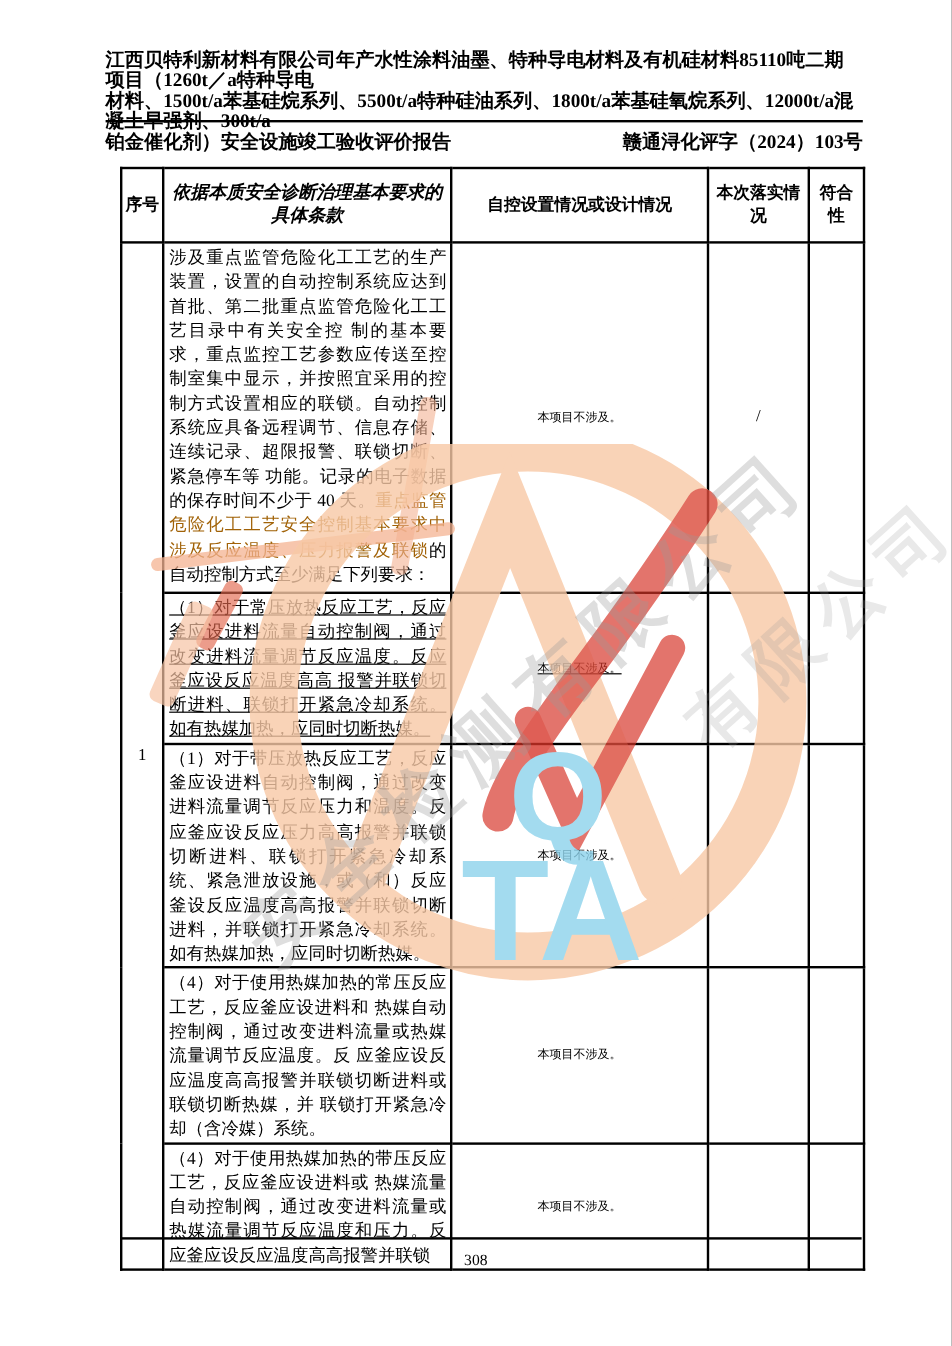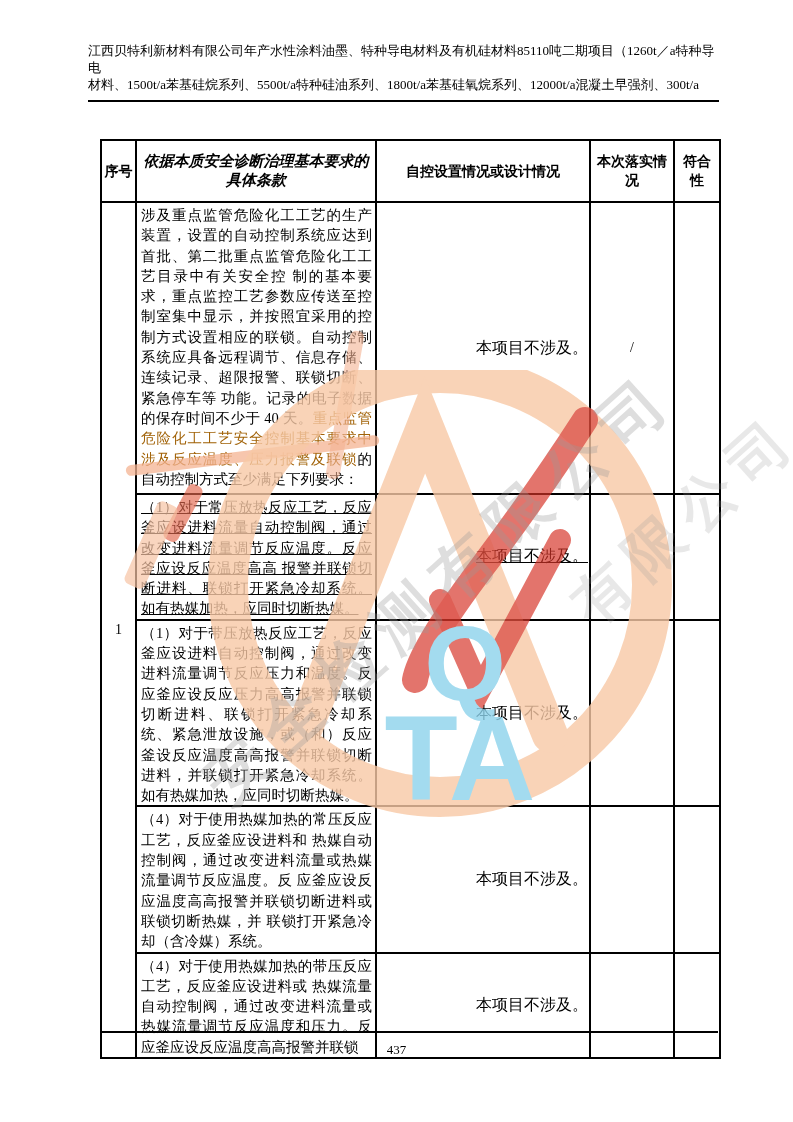--- a/index.html
+++ b/index.html
@@ -4,38 +4,38 @@
 <style>
   html,body{margin:0;padding:0;background:#888;}
   .page{
     position:relative; width:793px; height:1122px; margin:0 auto;
     background:#ffffff; overflow:hidden;
     font-family:"Liberation Serif","DejaVu Serif",serif; color:#000;
   }
   
   .header{
     position:absolute; left:88px; top:42px; width:631px;
-    font-size:13px; line-height:17px; font-weight:normal; z-index:2;
+    font-size:16px; line-height:17px; font-weight:bold; z-index:2;
   }
   .header-line3{display:flex; justify-content:space-between; align-items:baseline;}
   .header-rule{position:absolute; left:88px; top:100px; width:631px; height:2px; background:#000; z-index:2;}
   
   table.doc-table{
     position:absolute; left:100px; top:139px; width:619px;
     border-collapse:collapse; table-layout:fixed; z-index:1;
   }
   .doc-table th,.doc-table td{border:2px solid #000; overflow:hidden; word-break:break-all;}
   .doc-table th{font-size:14px; line-height:19px; text-align:center; vertical-align:middle; padding:0 2px; font-weight:bold;}
   th.th-req{font-size:15px;font-style:italic;}
   td.cell-num{text-align:center; vertical-align:middle; font-size:14px;}
   td.cell-req{
     font-size:14.5px; line-height:20.3px; text-align:justify;
     vertical-align:top; padding:2px 3px 0 4px;
   }
-  td.cell-ctrl{text-align:right; vertical-align:middle; font-size:16px;}
+  td.cell-ctrl{text-align:center; vertical-align:middle; font-size:10px;}
   td.cell-impl{text-align:center; vertical-align:middle; font-size:14px;}
   td.cell-conf{text-align:center; vertical-align:middle; font-size:14px; padding:0 6px;}
   .red-text{color:#a16207;margin-top:36px;}
   
   .footer-rule{position:absolute; left:100px; top:1031px; width:618px; height:1.5px; background:#000; z-index:2;}
   .page-number{position:absolute; left:0; top:1042px; width:100%; text-align:center; font-size:13px; z-index:2;}
   
   .watermark-layer{position:absolute; inset:0; z-index:3; pointer-events:none;}
   .wm-gray-text{
     position:absolute; white-space:nowrap; transform-origin:0 0;
@@ -52,20 +52,24 @@
   .wm-logo{position:absolute; left:120px; top:370px;}
 </style>
 </head>
 <body>
 
 <div class="page">
 
   <div class="header">
     <div>江西贝特利新材料有限公司年产水性涂料油墨、特种导电材料及有机硅材料85110吨二期项目（1260t／a特种导电</div>
     <div>材料、1500t/a苯基硅烷系列、5500t/a特种硅油系列、1800t/a苯基硅氧烷系列、12000t/a混凝土早强剂、300t/a</div>
+    <div class="header-line3">
+      <span>铂金催化剂）安全设施竣工验收评价报告</span>
+      <span>赣通浔化评字（2024）103号</span>
+    </div>
   </div>
   <div class="header-rule"></div>
 
   <table class="doc-table">
     <colgroup>
       <col style="width:35px">
         <col style="width:240px">
         <col style="width:214px">
         <col style="width:84px">
         <col style="width:46px">
@@ -129,15 +133,15 @@
         <text x="345" y="330" text-anchor="middle" font-size="105" font-weight="bold" fill="#8dd3ec" font-family="Liberation Sans, DejaVu Sans, sans-serif" id="logo-q">Q</text>
         <text x="340" y="430" text-anchor="middle" font-size="120" font-weight="bold" fill="#8dd3ec" font-family="Liberation Sans, DejaVu Sans, sans-serif" id="logo-ta">TA</text>
       </g>
     </svg>
 
     <div class="wm-gray-text wm-gray-1">安全检测有限公司</div>
     <div class="wm-gray-text wm-gray-2">有限公司</div>
   </div>
 
   <div class="footer-rule"></div>
-  <div class="page-number">437</div>
+  <div class="page-number">308</div>
 
 </div>
 
 </body></html>

